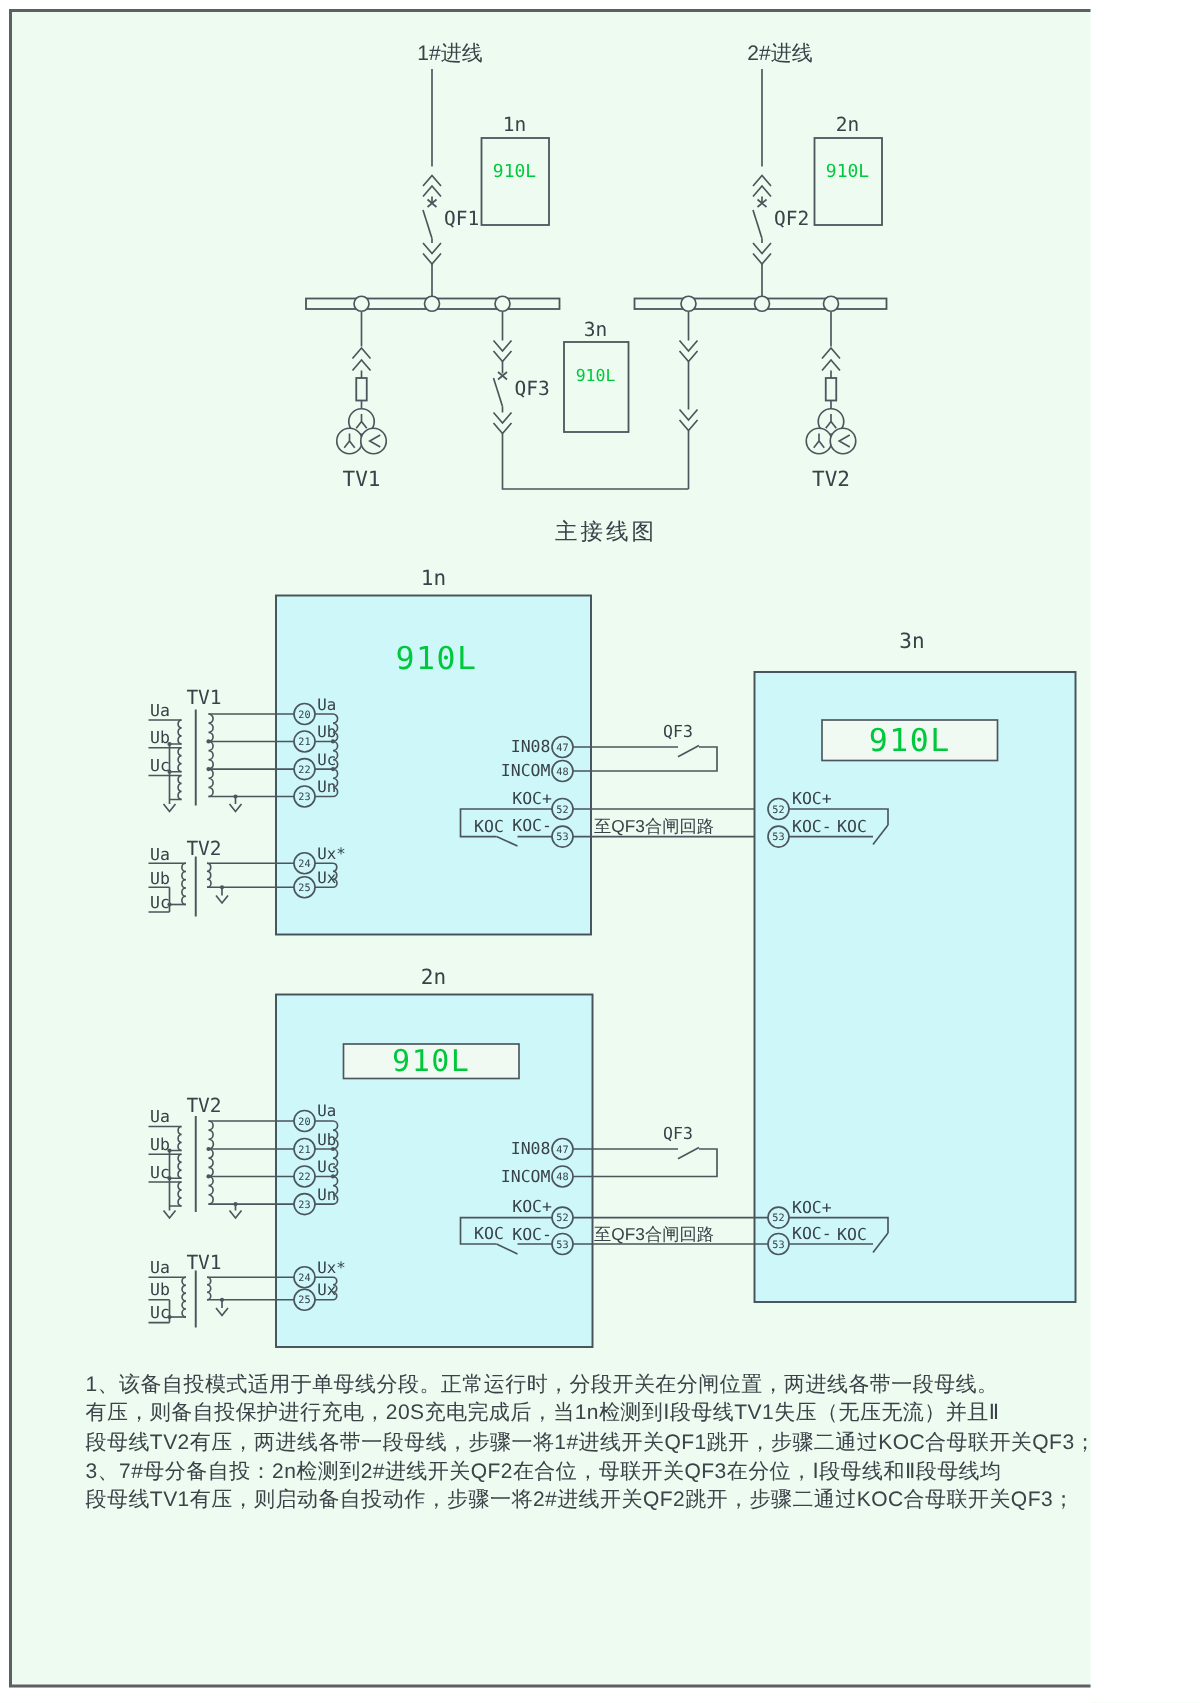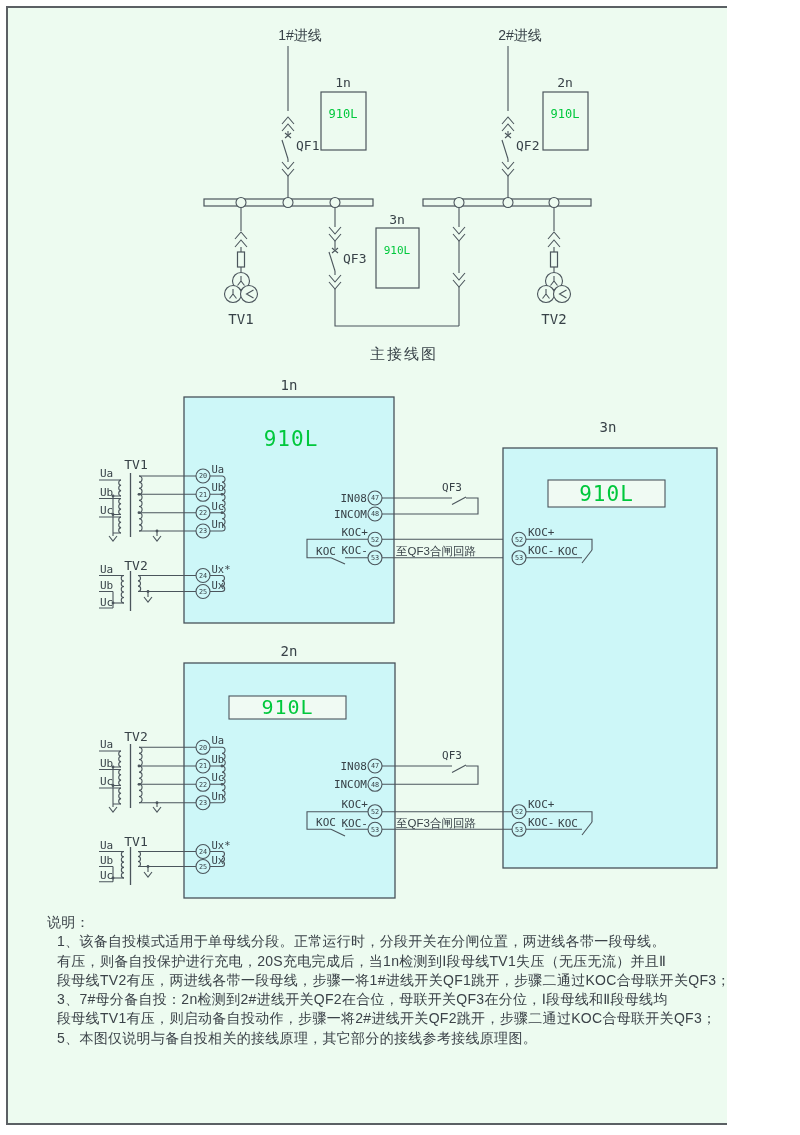--- a/index.html
+++ b/index.html
@@ -361,22 +361,20 @@
       <path class="wire" d="M368 441.7 H307 V459.3 H331 M345 459.3 H368"></path>
       <path class="wire" d="M331 459.3 L345 466"></path>
       <text class="t-m" x="326" y="456.2" font-size="11" text-anchor="middle">KOC</text>
       <path class="wire" d="M382 441.7 H512 M382 459.3 H512"></path>
       <text class="t-cn" x="436" y="456.6" font-size="11.5" text-anchor="middle">至QF3合闸回路</text>
     </g>
   </g>
 </svg>
 
 <div class="notes">
-  <div>说明：</div>
   <div class="nl">1、该备自投模式适用于单母线分段。正常运行时，分段开关在分闸位置，两进线各带一段母线。</div>
   <div class="nl">有压，则备自投保护进行充电，20S充电完成后，当1n检测到Ⅰ段母线TV1失压（无压无流）并且Ⅱ</div>
   <div class="nl">段母线TV2有压，两进线各带一段母线，步骤一将1#进线开关QF1跳开，步骤二通过KOC合母联开关QF3；</div>
   <div class="nl">3、7#母分备自投：2n检测到2#进线开关QF2在合位，母联开关QF3在分位，Ⅰ段母线和Ⅱ段母线均</div>
   <div class="nl">段母线TV1有压，则启动备自投动作，步骤一将2#进线开关QF2跳开，步骤二通过KOC合母联开关QF3；</div>
-  <div class="nl">5、本图仅说明与备自投相关的接线原理，其它部分的接线参考接线原理图。</div>
 </div>
 
 </div>
 
 </body></html>

